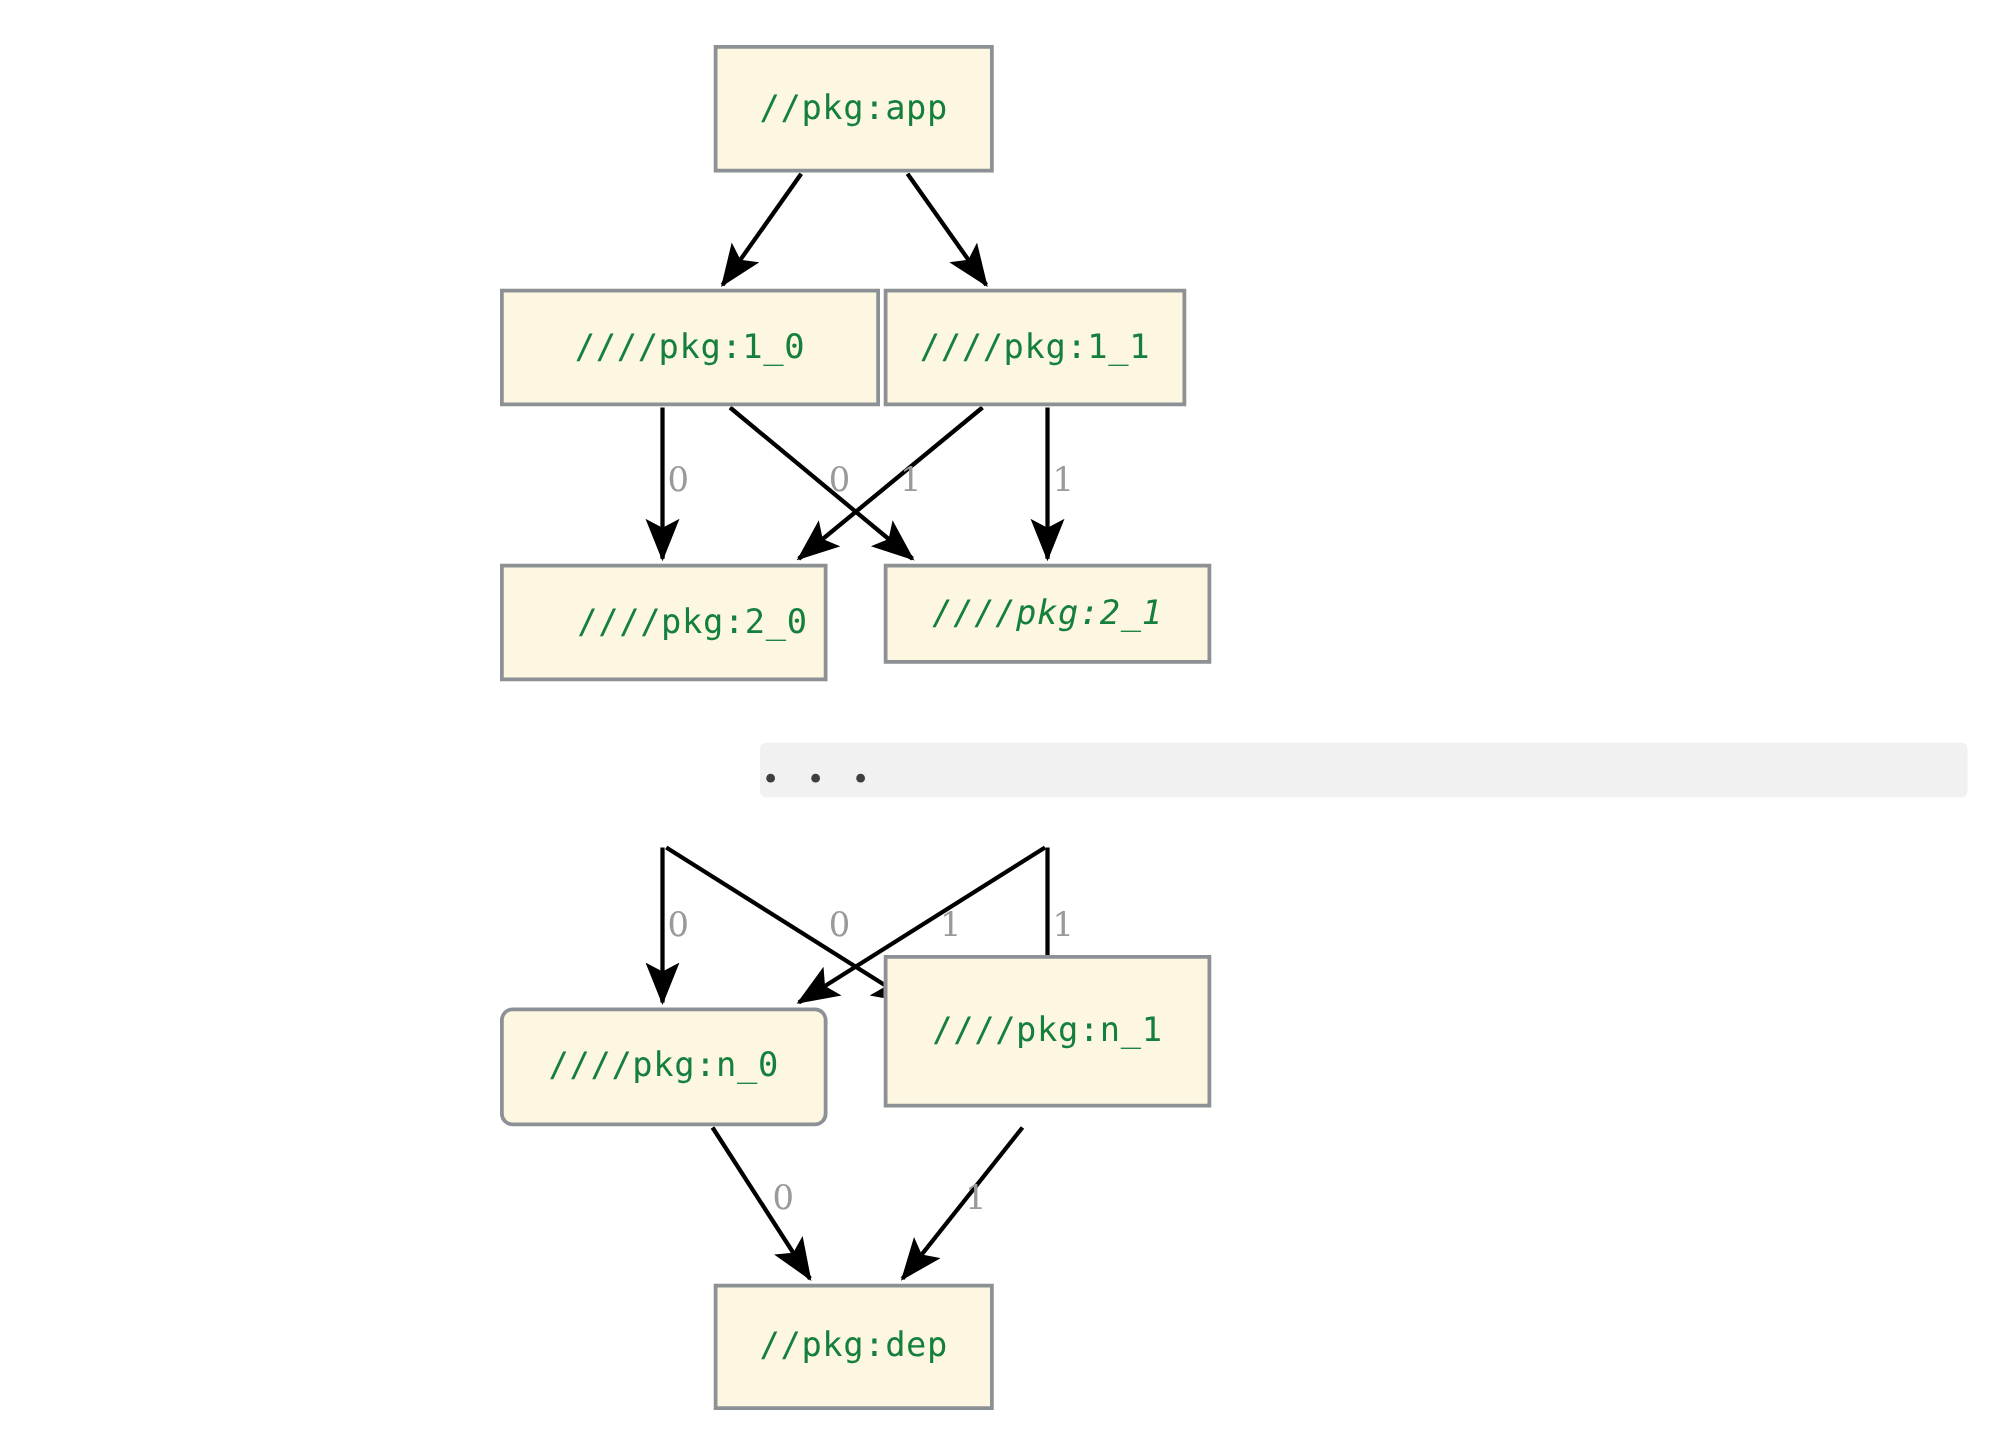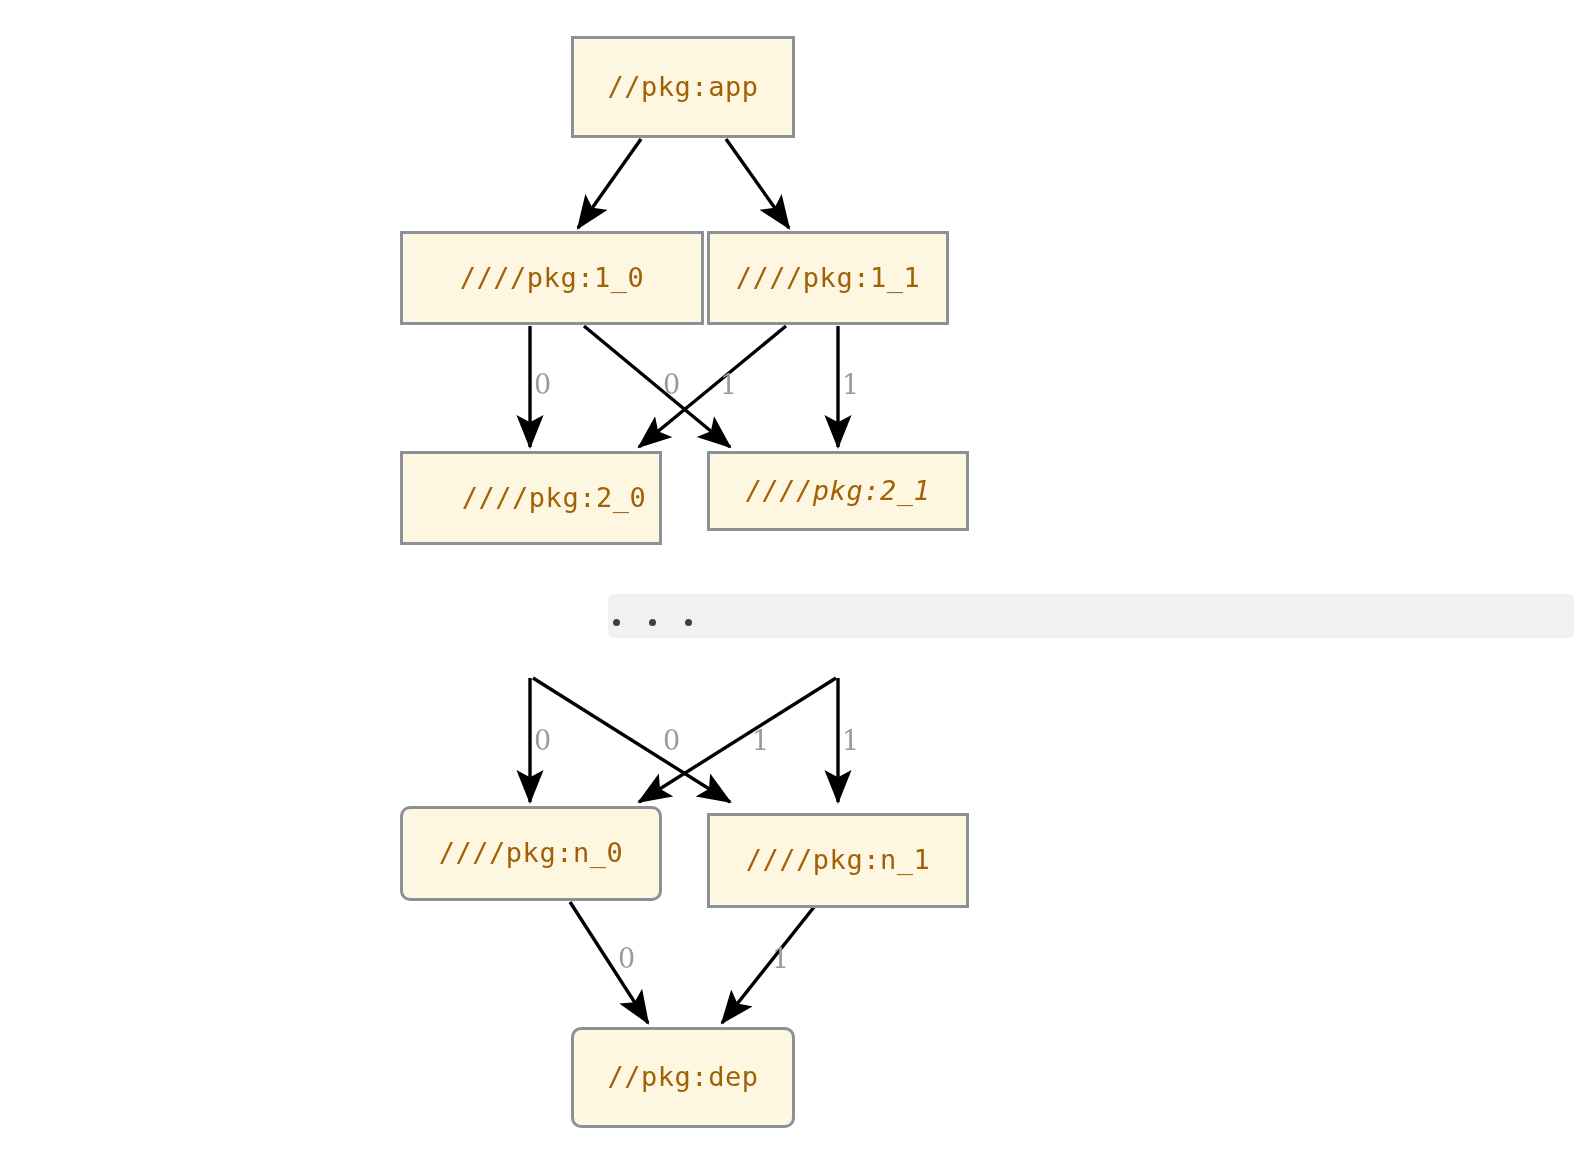--- a/index.html
+++ b/index.html
@@ -29,21 +29,21 @@
   }
   
   .node {
     position: absolute;
     box-sizing: border-box;
     background: #fdf6e0;
     border: 3px solid #8c9196;
     display: flex;
     align-items: center;
     justify-content: center;
-    color: #a16207;
+    color: #15803d;
     font-family: "DejaVu Sans Mono", "Liberation Mono", monospace;
     font-size: 27px;
     letter-spacing: 0.5px;
     white-space: nowrap;
   }
   .node-label {
     display: block;
     line-height: 1;
     transform: translateY(-1px);
   }
@@ -132,24 +132,24 @@
       </div>
       <div class="node" style="left: 400px; top: 451px; width: 262px; height: 94px; background: rgb(253, 246, 224); border-color: rgb(140, 145, 150); padding-left: 46px;">
         <span class="node-label">////pkg:2_0</span>
       </div>
       <div class="node" style="left: 707px; top: 451px; width: 262px; height: 80px; background: rgb(253, 246, 224); border-color: rgb(140, 145, 150); font-style: italic;">
         <span class="node-label">////pkg:2_1</span>
       </div>
       <div class="node" style="left: 400px; top: 806px; width: 262px; height: 95px; background: rgb(253, 246, 224); border-color: rgb(140, 145, 150); border-radius: 10px;">
         <span class="node-label">////pkg:n_0</span>
       </div>
-      <div class="node" style="left: 707px; top: 813px; width: 262px; height: 95px; background: rgb(253, 246, 224); border-color: rgb(140, 145, 150); align-items: center;">
+      <div class="node" style="left: 707px; top: 764px; width: 262px; height: 122px; background: rgb(253, 246, 224); border-color: rgb(140, 145, 150); align-items: center;">
         <span class="node-label">////pkg:n_1</span>
       </div>
-      <div class="node" style="left: 571px; top: 1027px; width: 224px; height: 101px; background: rgb(253, 246, 224); border-color: rgb(140, 145, 150); border-radius: 10px;">
+      <div class="node" style="left: 571px; top: 1027px; width: 224px; height: 101px; background: rgb(253, 246, 224); border-color: rgb(140, 145, 150);">
         <span class="node-label">//pkg:dep</span>
       </div>
     </div>
   <div id="edge-labels-group">
       <span class="edge-label" style="left: 534px; top: 371px; color: rgb(154, 154, 154);">0</span>
       <span class="edge-label" style="left: 663px; top: 371px; color: rgb(154, 154, 154);">0</span>
       <span class="edge-label" style="left: 720px; top: 371px; color: rgb(154, 154, 154);">1</span>
       <span class="edge-label" style="left: 842px; top: 371px; color: rgb(154, 154, 154);">1</span>
       <span class="edge-label" style="left: 534px; top: 727px; color: rgb(154, 154, 154);">0</span>
       <span class="edge-label" style="left: 663px; top: 727px; color: rgb(154, 154, 154);">0</span>

